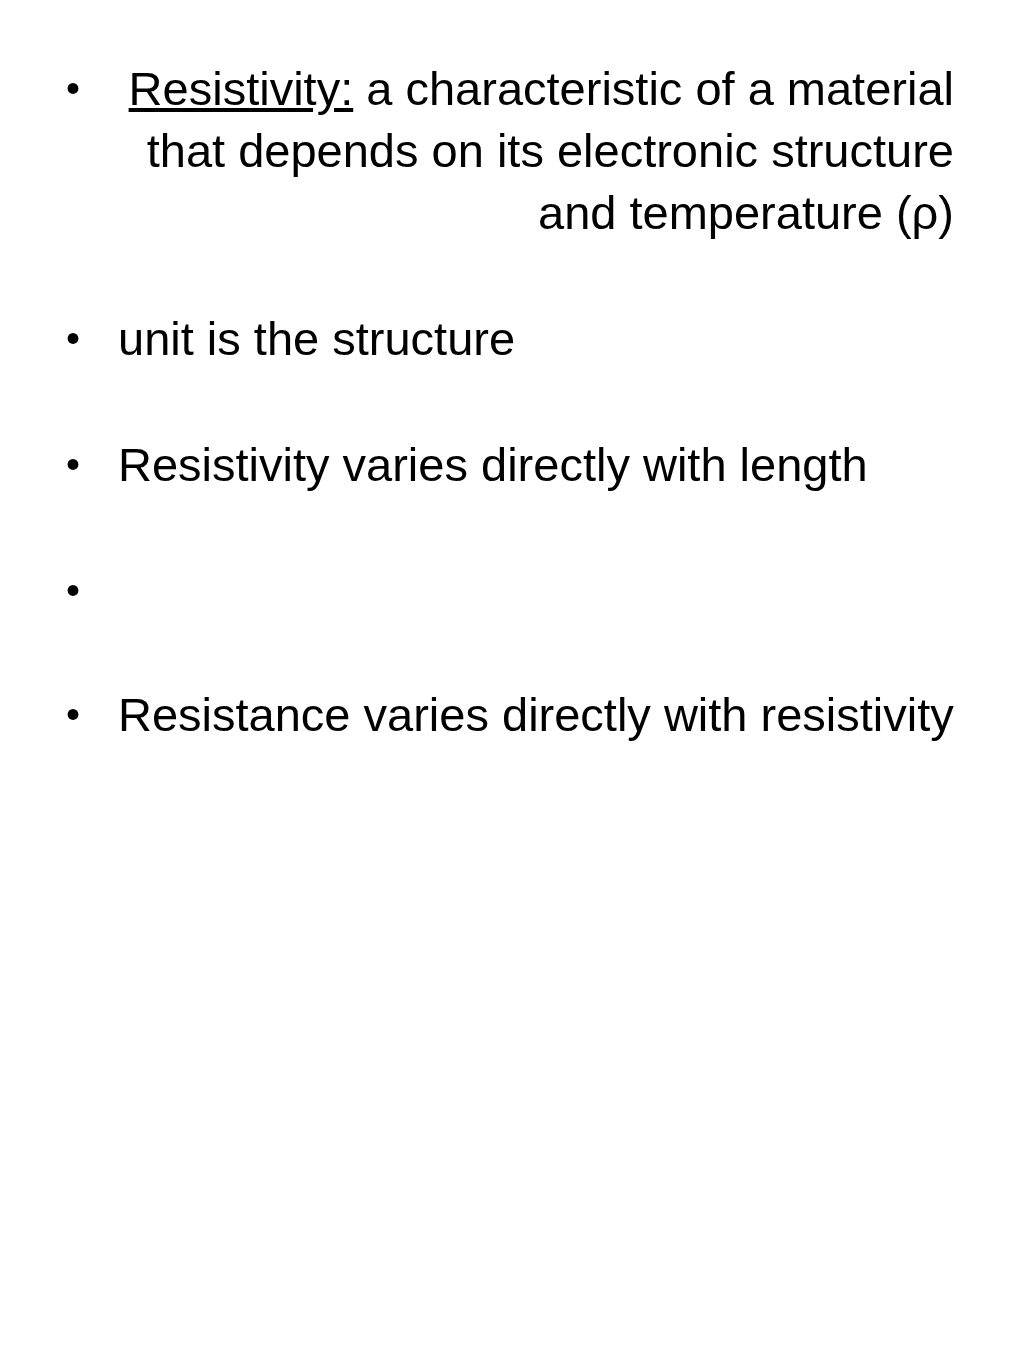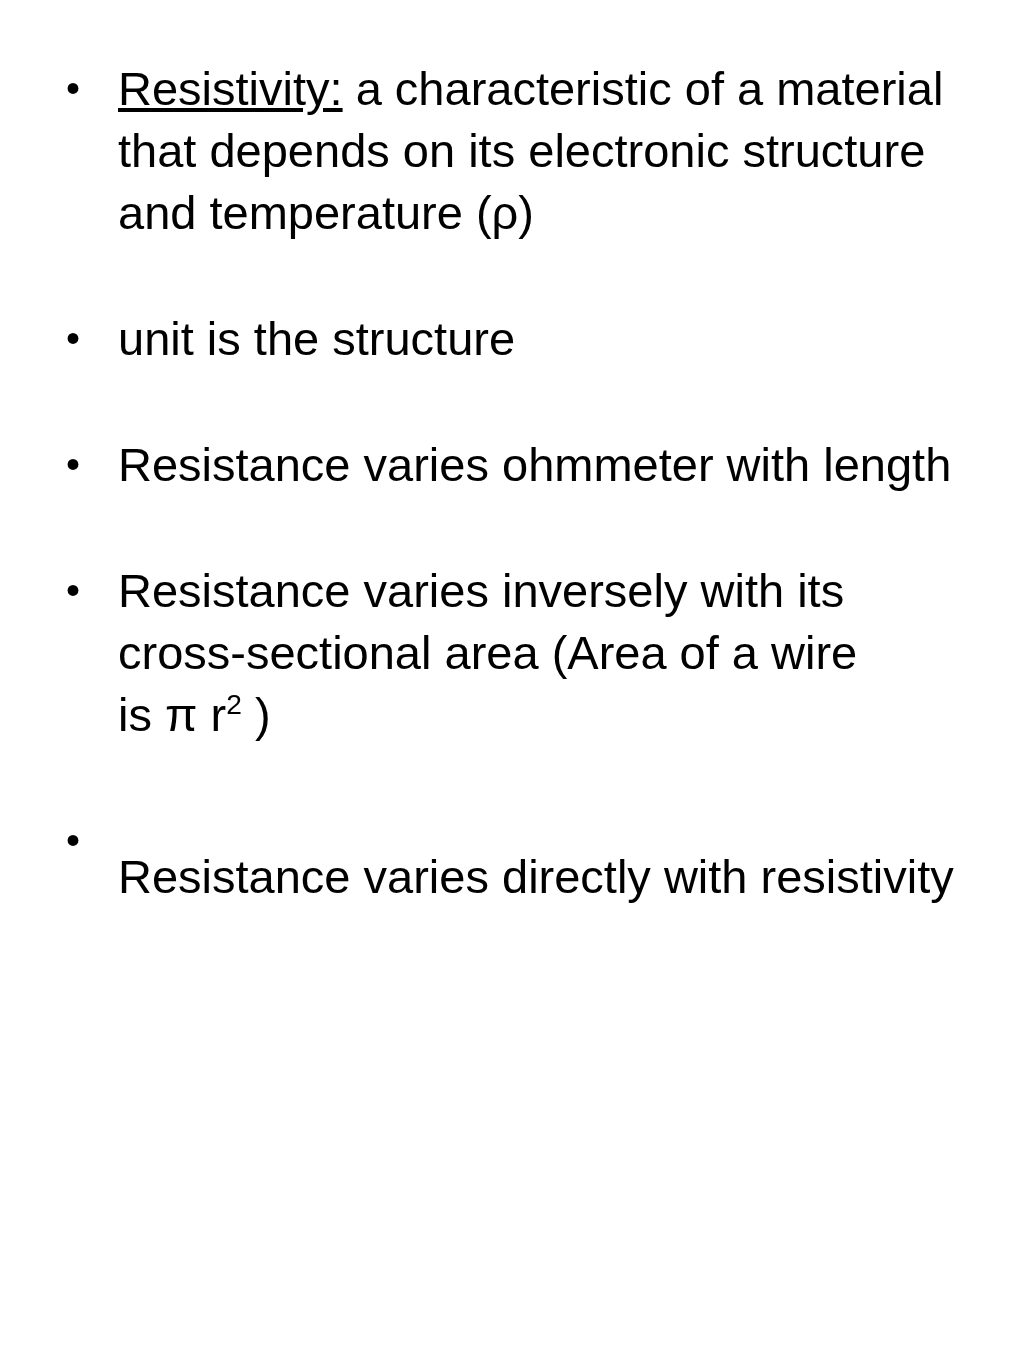--- a/index.html
+++ b/index.html
@@ -49,49 +49,48 @@
     max-width: 840px;
   }
   .lead-term {
     text-decoration: underline;
   }
   sup {
     font-size: 0.6em;
     vertical-align: super;
     line-height: 0;
   }
-  .item-0 .bullet-text { max-width: 870px; }
+  .item-0 .bullet-text { max-width: 870px; text-align: right; }
   .item-2 .bullet-text { max-width: 840px; }
   .item-3 .bullet-text { max-width: 770px; }
-  .item-4 .bullet-text { max-width: 845px; margin-top: 36px; }
+  .item-4 .bullet-text { max-width: 845px; }
 </style>
 </head>
 <body>
 
 <div class="slide">
   <ul class="bullet-list">
 
     <li class="bullet-item item-0">
       <span class="bullet-marker">•</span>
       <span class="bullet-text"><span class="lead-term">Resistivity:</span><span> a characteristic of a material that depends on its electronic structure and temperature (ρ)</span></span>
     </li>
 
     <li class="bullet-item item-1">
       <span class="bullet-marker">•</span>
       <span class="bullet-text"><span>unit is the structure</span></span>
     </li>
 
     <li class="bullet-item item-2">
       <span class="bullet-marker">•</span>
-      <span class="bullet-text"><span>Resistance varies ohmmeter with length</span></span>
+      <span class="bullet-text"><span>Resistivity varies directly with length</span></span>
     </li>
 
     <li class="bullet-item item-3">
       <span class="bullet-marker">•</span>
-      <span class="bullet-text"><span>Resistance varies inversely with its cross-sectional area (Area of a wire is π r</span><sup>2</sup><span> )</span></span>
     </li>
 
     <li class="bullet-item item-4">
       <span class="bullet-marker">•</span>
       <span class="bullet-text"><span>Resistance varies directly with resistivity</span></span>
     </li>
 
   </ul>
 </div>
 

